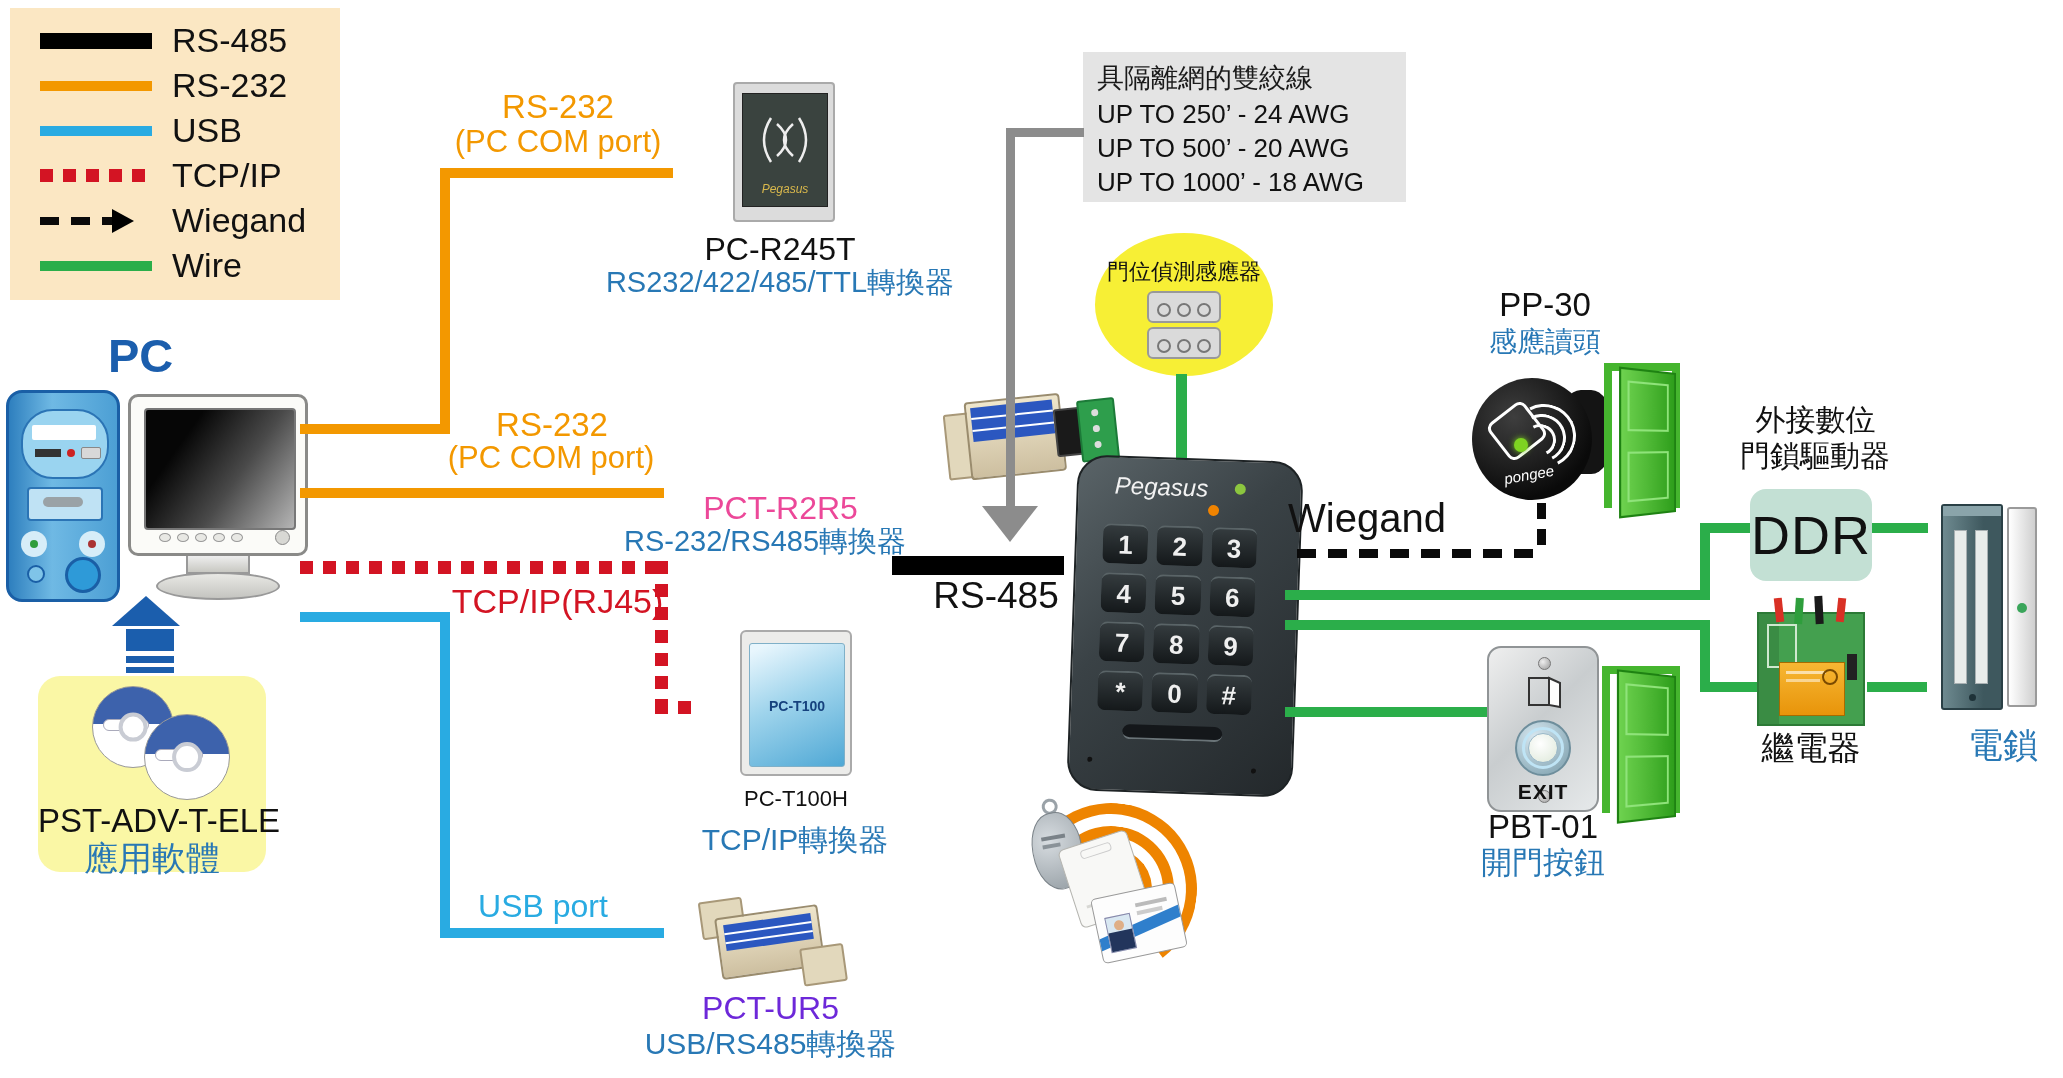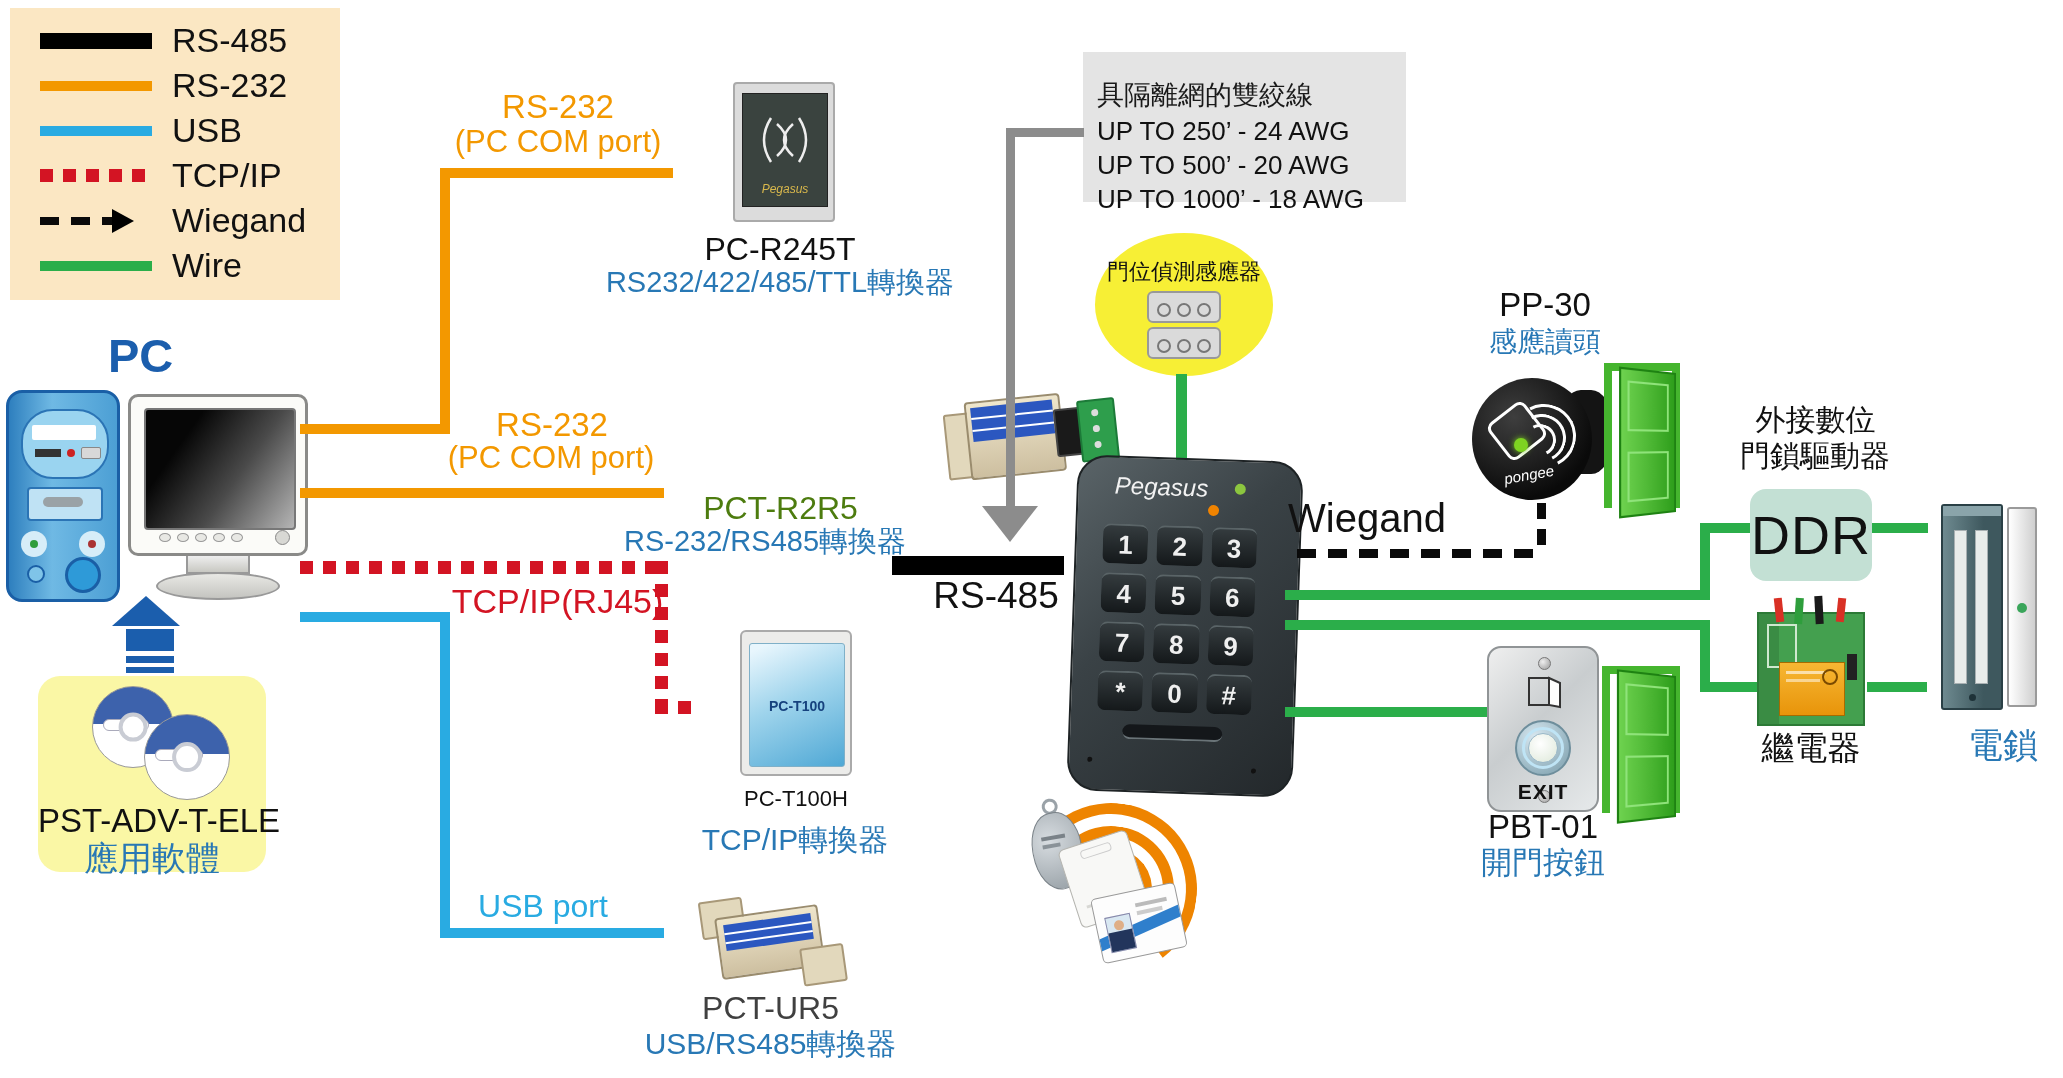--- a/index.html
+++ b/index.html
@@ -191,21 +191,21 @@
         <div class="abs" style="left:0;top:22px;width:82px;height:2px;background:#fff"></div>
       </div>
     </div>
     <div class="abs" style="left:110px;top:34px;width:24px;height:44px;background:#1A1A1A;border:2px solid #444;border-radius:3px"></div>
     <div class="abs" style="left:134px;top:28px;width:34px;height:58px;background:#2E9E4C;border:2px solid #1C7A38;border-radius:3px">
       <div class="abs" style="left:12px;top:8px;width:7px;height:7px;background:#DDD;border-radius:50%"></div>
       <div class="abs" style="left:12px;top:24px;width:7px;height:7px;background:#DDD;border-radius:50%"></div>
       <div class="abs" style="left:12px;top:40px;width:7px;height:7px;background:#DDD;border-radius:50%"></div>
     </div>
   </div>
-  <div class="abs tc nw" style="left:693px;top:490px;width:175px;font-size:32px;color:#4d7c0f">PCT-R2R5</div>
+  <div class="abs tc nw" style="left:693px;top:490px;width:175px;font-size:32px;color:#ec4899">PCT-R2R5</div>
   <div class="abs tc nw blue" style="left:615px;top:522px;width:300px;font-size:29px">RS-232/RS485轉換器</div>
 
   <div class="abs" style="left:740px;top:630px;width:112px;height:146px;background:#ECECEA;border:2px solid #AAA;border-radius:6px;box-sizing:border-box">
     <div class="abs" style="left:7px;top:11px;width:94px;height:122px;border:1px solid #7FB0C8;border-radius:3px;
                 background:linear-gradient(155deg,#E8F6FD 5%,#9FD4EC 45%,#4FA8D5 100%)">
       <div class="abs tc nw" style="left:0;top:54px;width:94px;font-size:14px;font-weight:bold;color:#16427E">PC-T100</div>
     </div>
   </div>
   <div class="abs tc nw" style="left:706px;top:786px;width:180px;font-size:22px;color:#111">PC-T100H</div>
   <div class="abs tc nw blue" style="left:695px;top:820px;width:200px;font-size:30px">TCP/IP轉換器</div>
@@ -213,24 +213,24 @@
   <div class="abs" style="left:700px;top:893px;width:140px;height:100px;transform:rotate(-8deg)">
     <div class="abs" style="left:4px;top:0;width:40px;height:34px;background:#E2D8BC;border:2px solid #A89878;border-radius:3px"></div>
     <div class="abs" style="left:18px;top:18px;width:100px;height:58px;background:linear-gradient(180deg,#EFE6CC,#CDBFA0);border:2px solid #9A8C6E;border-radius:4px">
       <div class="abs" style="left:6px;top:6px;width:88px;height:26px;background:#2B57C0">
         <div class="abs" style="left:0;top:8px;width:88px;height:2px;background:#fff"></div>
         <div class="abs" style="left:0;top:17px;width:88px;height:2px;background:#fff"></div>
       </div>
     </div>
     <div class="abs" style="left:98px;top:60px;width:40px;height:34px;background:#E2D8BC;border:2px solid #A89878;border-radius:3px"></div>
   </div>
-  <div class="abs tc nw" style="left:688px;top:990px;width:165px;font-size:32px;color:#404040">PCT-UR5</div>
+  <div class="abs tc nw" style="left:688px;top:990px;width:165px;font-size:32px;color:#6d28d9">PCT-UR5</div>
   <div class="abs tc nw blue" style="left:638px;top:1024px;width:265px;font-size:30px">USB/RS485轉換器</div>
 
-  <div class="abs" style="left:1083px;top:52px;width:323px;height:150px;background:#E4E4E4;box-sizing:border-box;padding:25px 14px">
+  <div class="abs" style="left:1083px;top:52px;width:323px;height:150px;background:#E4E4E4;box-sizing:border-box;padding:8px 14px">
     <div class="nw" style="font-size:27px;color:#1A1A1A">具隔離網的雙絞線</div>
     <div class="nw" style="font-size:26px;color:#111;margin-top:3px">UP TO 250’ - 24 AWG</div>
     <div class="nw" style="font-size:26px;color:#111;margin-top:3px">UP TO 500’ - 20 AWG</div>
     <div class="nw" style="font-size:26px;color:#111;margin-top:3px">UP TO 1000’ - 18 AWG</div>
   </div>
   <div class="abs" style="left:1010px;top:128px;width:74px;height:9px;background:#8C8C8C"></div>
   <div class="abs" style="left:1006px;top:128px;width:9px;height:380px;background:#8C8C8C"></div>
   <div class="abs" style="left:982px;top:506px;width:0;height:0;
        border-left:28px solid transparent;border-right:28px solid transparent;border-top:36px solid #8C8C8C"></div>
 

